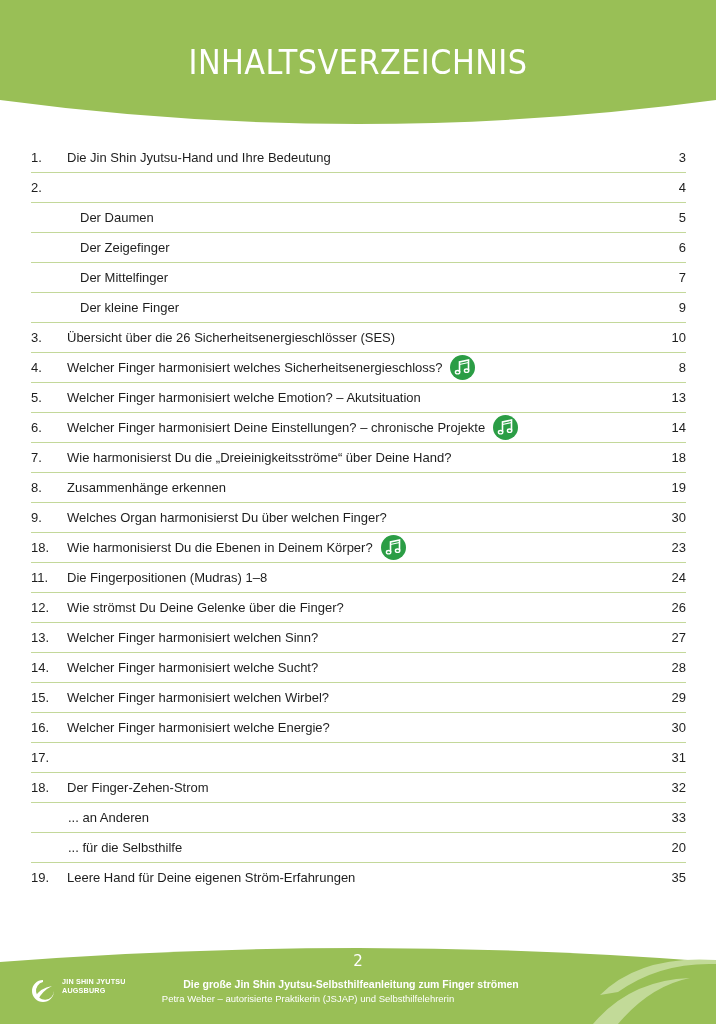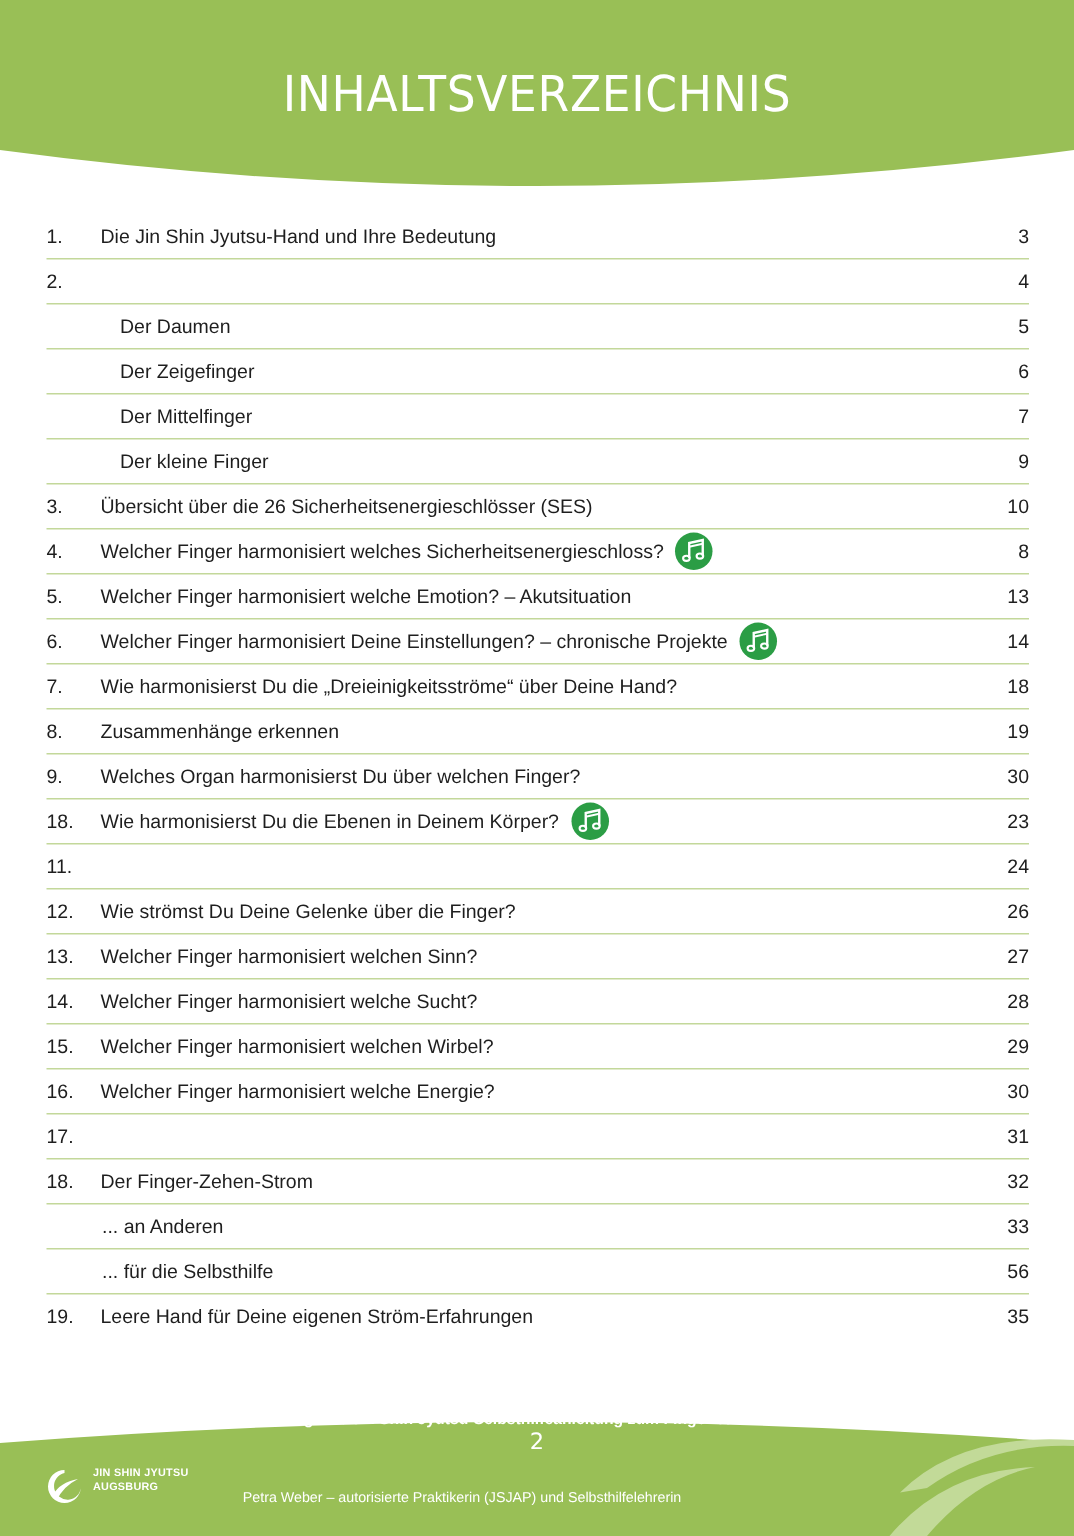--- a/index.html
+++ b/index.html
@@ -35,21 +35,21 @@
       display: inline-block; width: 25px; height: 25px; border-radius: 50%;
       background: #2b9d45; margin-left: 8px; position: relative; top: 0px;
     }
     .music-icon svg { position: absolute; left: 3px; top: 3px; width: 19px; height: 19px; }
     .footer-bg { position: absolute; left: 0; top: 940px; width: 716px; height: 84px; }
     .footer-page-num {
       position: absolute; left: 0; top: 952px; width: 716px; text-align: center;
       color: #ffffff; font-size: 15px; font-family: "DejaVu Sans", sans-serif;
     }
     .footer-title {
-      position: absolute; left: 0; top: 940px; width: 702px; text-align: center;
+      position: absolute; left: 0; top: 978px; width: 702px; text-align: center;
       color: #ffffff; font-size: 10.5px; font-weight: bold;
     }
     .footer-subtitle {
       position: absolute; left: 0; top: 993px; width: 616px; text-align: center;
       color: #ffffff; font-size: 9.5px;
     }
     .logo { position: absolute; left: 30px; top: 978px; display: flex; align-items: flex-start; }
     .logo-mark { width: 26px; height: 26px; }
     .logo-text {
       margin-left: 6px; color: #ffffff; font-size: 7.2px; line-height: 8.5px;
@@ -179,20 +179,23 @@
             <path d="M6.5,6.5 L15.5,4.5" stroke="#fff" stroke-width="1.2"></path>
             <ellipse cx="4.6" cy="14.2" rx="2.2" ry="1.7" fill="none" stroke="#fff" stroke-width="1.4"></ellipse>
             <ellipse cx="13.6" cy="12.7" rx="2.2" ry="1.7" fill="none" stroke="#fff" stroke-width="1.4"></ellipse>
           </svg>
         </span>
       </span>
       <span class="toc-page">23</span>
     </li>
     <li class="toc-row">
       <span class="toc-num">11.</span>
+      <span class="toc-text">
+        <span>Die Fingerpositionen (Mudras) 1–8</span>
+      </span>
       <span class="toc-page">24</span>
     </li>
     <li class="toc-row">
       <span class="toc-num">12.</span>
       <span class="toc-text">
         <span>Wie strömst Du Deine Gelenke über die Finger?</span>
       </span>
       <span class="toc-page">26</span>
     </li>
     <li class="toc-row">
@@ -239,21 +242,21 @@
       <span class="toc-text">
         <span>... an Anderen</span>
       </span>
       <span class="toc-page">33</span>
     </li>
     <li class="toc-row sub2">
       <span class="toc-num"></span>
       <span class="toc-text">
         <span>... für die Selbsthilfe</span>
       </span>
-      <span class="toc-page">56</span>
+      <span class="toc-page">20</span>
     </li>
     <li class="toc-row last">
       <span class="toc-num">19.</span>
       <span class="toc-text">
         <span>Leere Hand für Deine eigenen Ström-Erfahrungen</span>
       </span>
       <span class="toc-page">35</span>
     </li>
   </ul>
 

